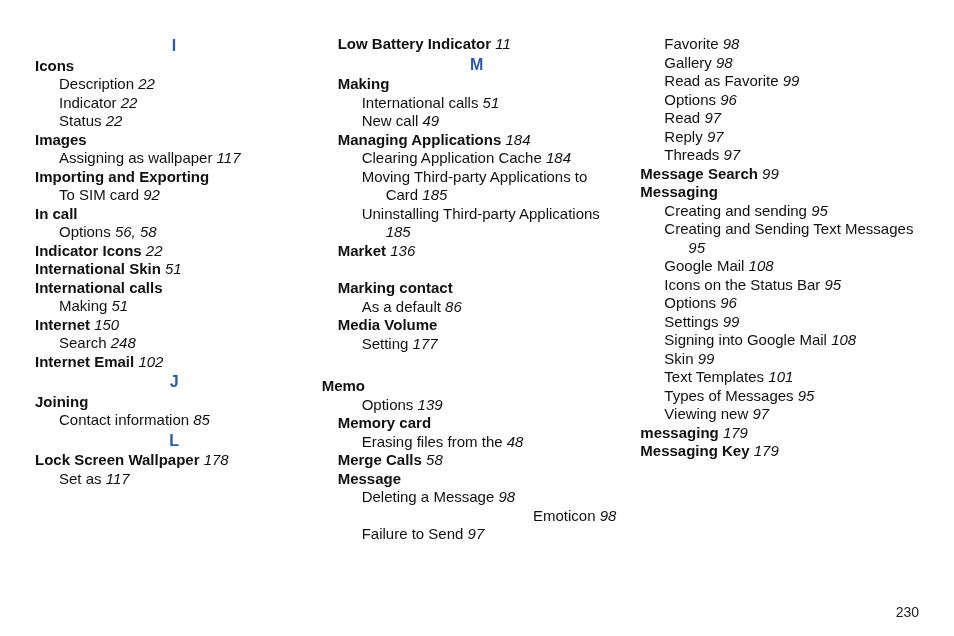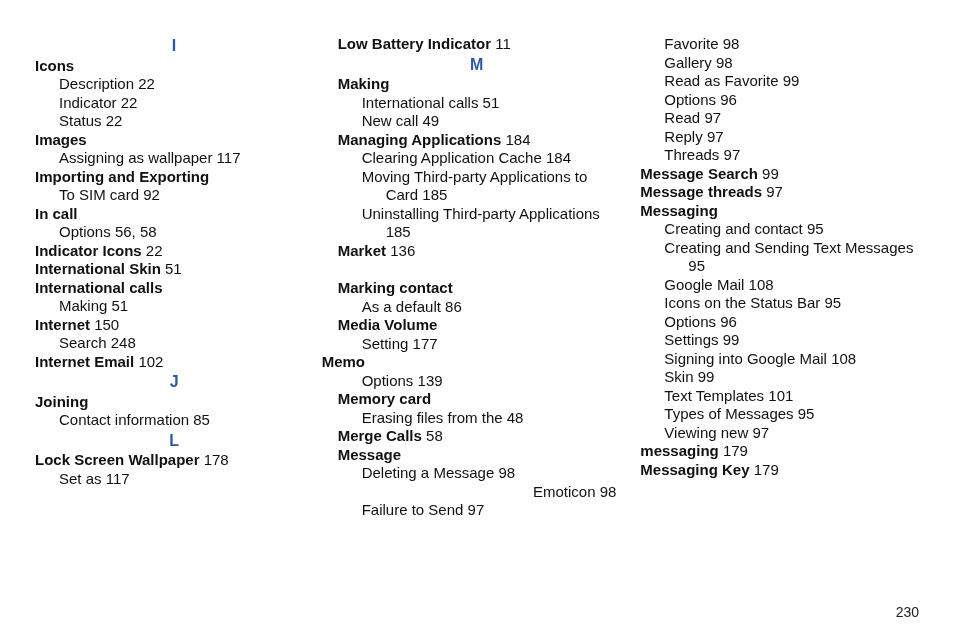--- a/index.html
+++ b/index.html
@@ -29,21 +29,21 @@
     font-weight: 700;
     color: #2b59a7;
     font-size: 16px;
     margin: 2px 0 1px 0;
     letter-spacing: 0.5px;
   }
   .lvl0 { padding-left: 0; }
   .lvl1 { padding-left: 24px; }
   .entry {  }
   .term { font-weight: 700; }
-  .pg { font-weight: 400; }
+  .pg { font-weight: 400; font-style: italic; }
   .page-num {
     position: absolute;
     right: 35px;
     bottom: 16px;
     font-size: 14px;
     color: #222;
   }
 </style>
 </head>
 <body>
@@ -83,42 +83,41 @@
       <div class="entry lvl1" style="padding-left: 48px; text-indent: -24px;"><span class="">New call</span> <span class="pg">49</span></div>
       <div class="entry lvl0" style="padding-left: 24px; text-indent: -24px;"><span class="term">Managing Applications</span> <span class="pg">184</span></div>
       <div class="entry lvl1" style="padding-left: 48px; text-indent: -24px;"><span class="">Clearing Application Cache</span> <span class="pg">184</span></div>
       <div class="entry lvl1" style="padding-left: 48px; text-indent: -24px;"><span class="">Moving Third-party Applications to Card</span> <span class="pg">185</span></div>
       <div class="entry lvl1" style="padding-left: 48px; text-indent: -24px;"><span class="">Uninstalling Third-party Applications</span> <span class="pg">185</span></div>
       <div class="entry lvl0" style="padding-left: 24px; text-indent: -24px;"><span class="term">Market</span> <span class="pg">136</span></div>
       <div class="entry lvl0" style="padding-left: 24px; text-indent: -24px; margin-top: 19px;"><span class="term">Marking contact</span></div>
       <div class="entry lvl1" style="padding-left: 48px; text-indent: -24px;"><span class="">As a default</span> <span class="pg">86</span></div>
       <div class="entry lvl0" style="padding-left: 24px; text-indent: -24px;"><span class="term">Media Volume</span></div>
       <div class="entry lvl1" style="padding-left: 48px; text-indent: -24px;"><span class="">Setting</span> <span class="pg">177</span></div>
-      <div class="entry lvl0" style="padding-left: 8px; text-indent: -24px;"><span class="term">Memo</span></div>
+      <div class="entry lvl0" style="padding-left: 8px; text-indent: -24px; margin-top: 24px;"><span class="term">Memo</span></div>
       <div class="entry lvl1" style="padding-left: 48px; text-indent: -24px;"><span class="">Options</span> <span class="pg">139</span></div>
       <div class="entry lvl0" style="padding-left: 24px; text-indent: -24px;"><span class="term">Memory card</span></div>
       <div class="entry lvl1" style="padding-left: 48px; text-indent: -24px;"><span class="">Erasing files from the</span> <span class="pg">48</span></div>
       <div class="entry lvl0" style="padding-left: 24px; text-indent: -24px;"><span class="term">Merge Calls</span> <span class="pg">58</span></div>
       <div class="entry lvl0" style="padding-left: 24px; text-indent: -24px;"><span class="term">Message</span></div>
       <div class="entry lvl1" style="padding-left: 48px; text-indent: -24px;"><span class="">Deleting a Message</span> <span class="pg">98</span></div>
       <div class="entry lvl1" style="padding-left: 48px; text-indent: -24px; text-align: right;"><span class="">Emoticon</span> <span class="pg">98</span></div>
       <div class="entry lvl1" style="padding-left: 48px; text-indent: -24px;"><span class="">Failure to Send</span> <span class="pg">97</span></div>
     </div>
   <div class="col">
       <div class="entry lvl1" style="padding-left: 48px; text-indent: -24px;"><span class="">Favorite</span> <span class="pg">98</span></div>
       <div class="entry lvl1" style="padding-left: 48px; text-indent: -24px;"><span class="">Gallery</span> <span class="pg">98</span></div>
       <div class="entry lvl1" style="padding-left: 48px; text-indent: -24px;"><span class="">Read as Favorite</span> <span class="pg">99</span></div>
       <div class="entry lvl1" style="padding-left: 48px; text-indent: -24px;"><span class="">Options</span> <span class="pg">96</span></div>
       <div class="entry lvl1" style="padding-left: 48px; text-indent: -24px;"><span class="">Read</span> <span class="pg">97</span></div>
       <div class="entry lvl1" style="padding-left: 48px; text-indent: -24px;"><span class="">Reply</span> <span class="pg">97</span></div>
       <div class="entry lvl1" style="padding-left: 48px; text-indent: -24px;"><span class="">Threads</span> <span class="pg">97</span></div>
       <div class="entry lvl0" style="padding-left: 24px; text-indent: -24px;"><span class="term">Message Search</span> <span class="pg">99</span></div>
-      <div class="entry lvl0" style="padding-left: 24px; text-indent: -24px;"><span class="term">Message threads</span> <span class="pg">97</span></div>
       <div class="entry lvl0" style="padding-left: 24px; text-indent: -24px;"><span class="term">Messaging</span></div>
-      <div class="entry lvl1" style="padding-left: 48px; text-indent: -24px;"><span class="">Creating and contact</span> <span class="pg">95</span></div>
+      <div class="entry lvl1" style="padding-left: 48px; text-indent: -24px;"><span class="">Creating and sending</span> <span class="pg">95</span></div>
       <div class="entry lvl1" style="padding-left: 48px; text-indent: -24px;"><span class="">Creating and Sending Text Messages</span> <span class="pg">95</span></div>
       <div class="entry lvl1" style="padding-left: 48px; text-indent: -24px;"><span class="">Google Mail</span> <span class="pg">108</span></div>
       <div class="entry lvl1" style="padding-left: 48px; text-indent: -24px;"><span class="">Icons on the Status Bar</span> <span class="pg">95</span></div>
       <div class="entry lvl1" style="padding-left: 48px; text-indent: -24px;"><span class="">Options</span> <span class="pg">96</span></div>
       <div class="entry lvl1" style="padding-left: 48px; text-indent: -24px;"><span class="">Settings</span> <span class="pg">99</span></div>
       <div class="entry lvl1" style="padding-left: 48px; text-indent: -24px;"><span class="">Signing into Google Mail</span> <span class="pg">108</span></div>
       <div class="entry lvl1" style="padding-left: 48px; text-indent: -24px;"><span class="">Skin</span> <span class="pg">99</span></div>
       <div class="entry lvl1" style="padding-left: 48px; text-indent: -24px;"><span class="">Text Templates</span> <span class="pg">101</span></div>
       <div class="entry lvl1" style="padding-left: 48px; text-indent: -24px;"><span class="">Types of Messages</span> <span class="pg">95</span></div>
       <div class="entry lvl1" style="padding-left: 48px; text-indent: -24px;"><span class="">Viewing new</span> <span class="pg">97</span></div>

